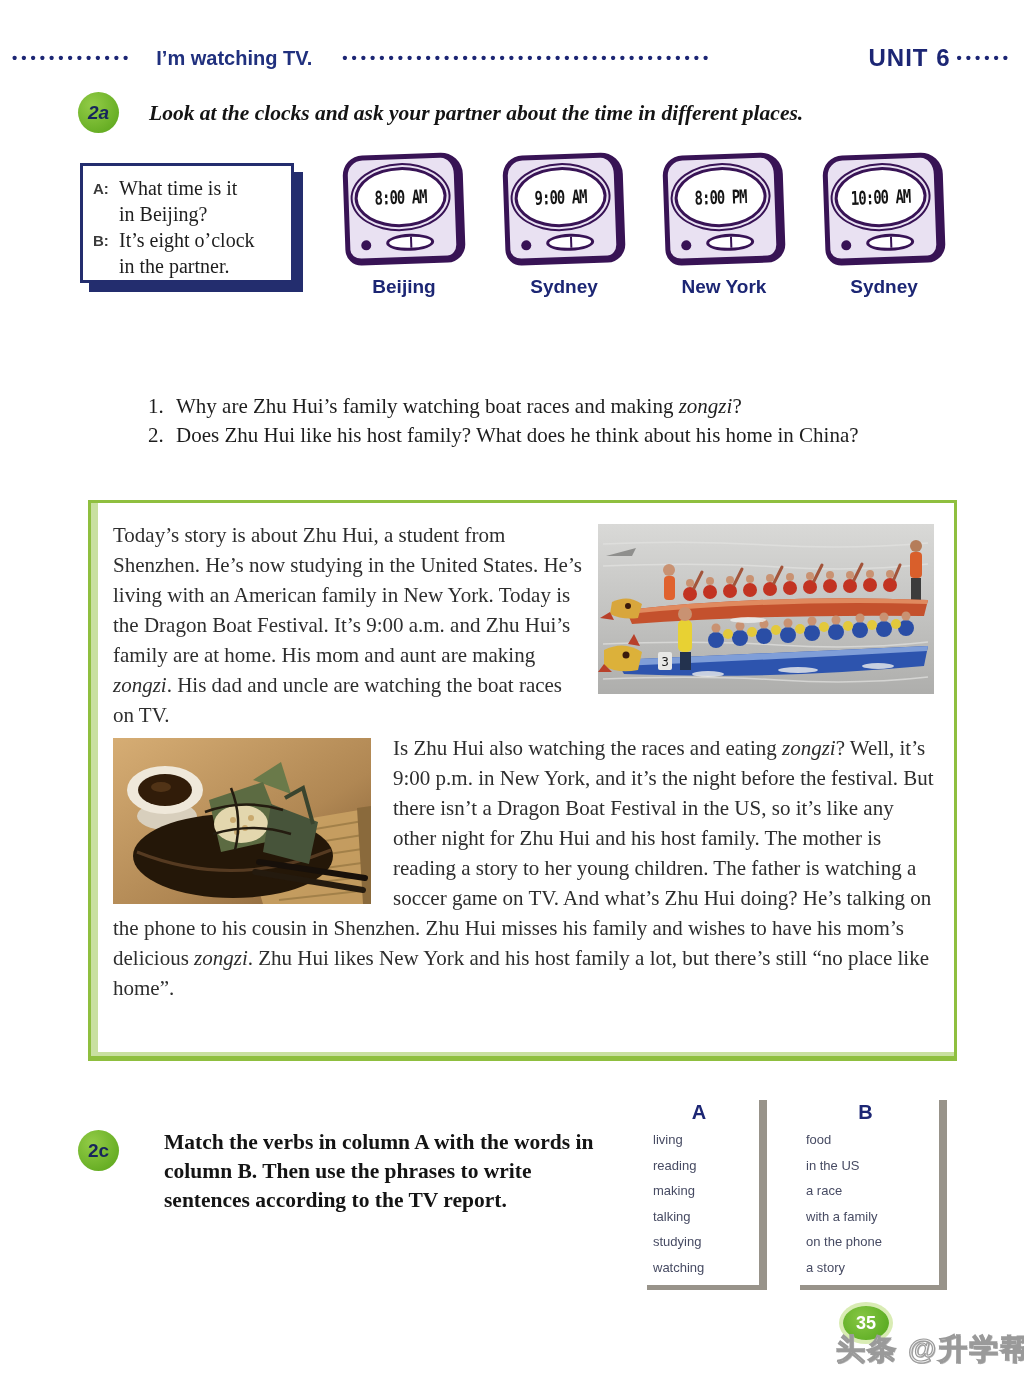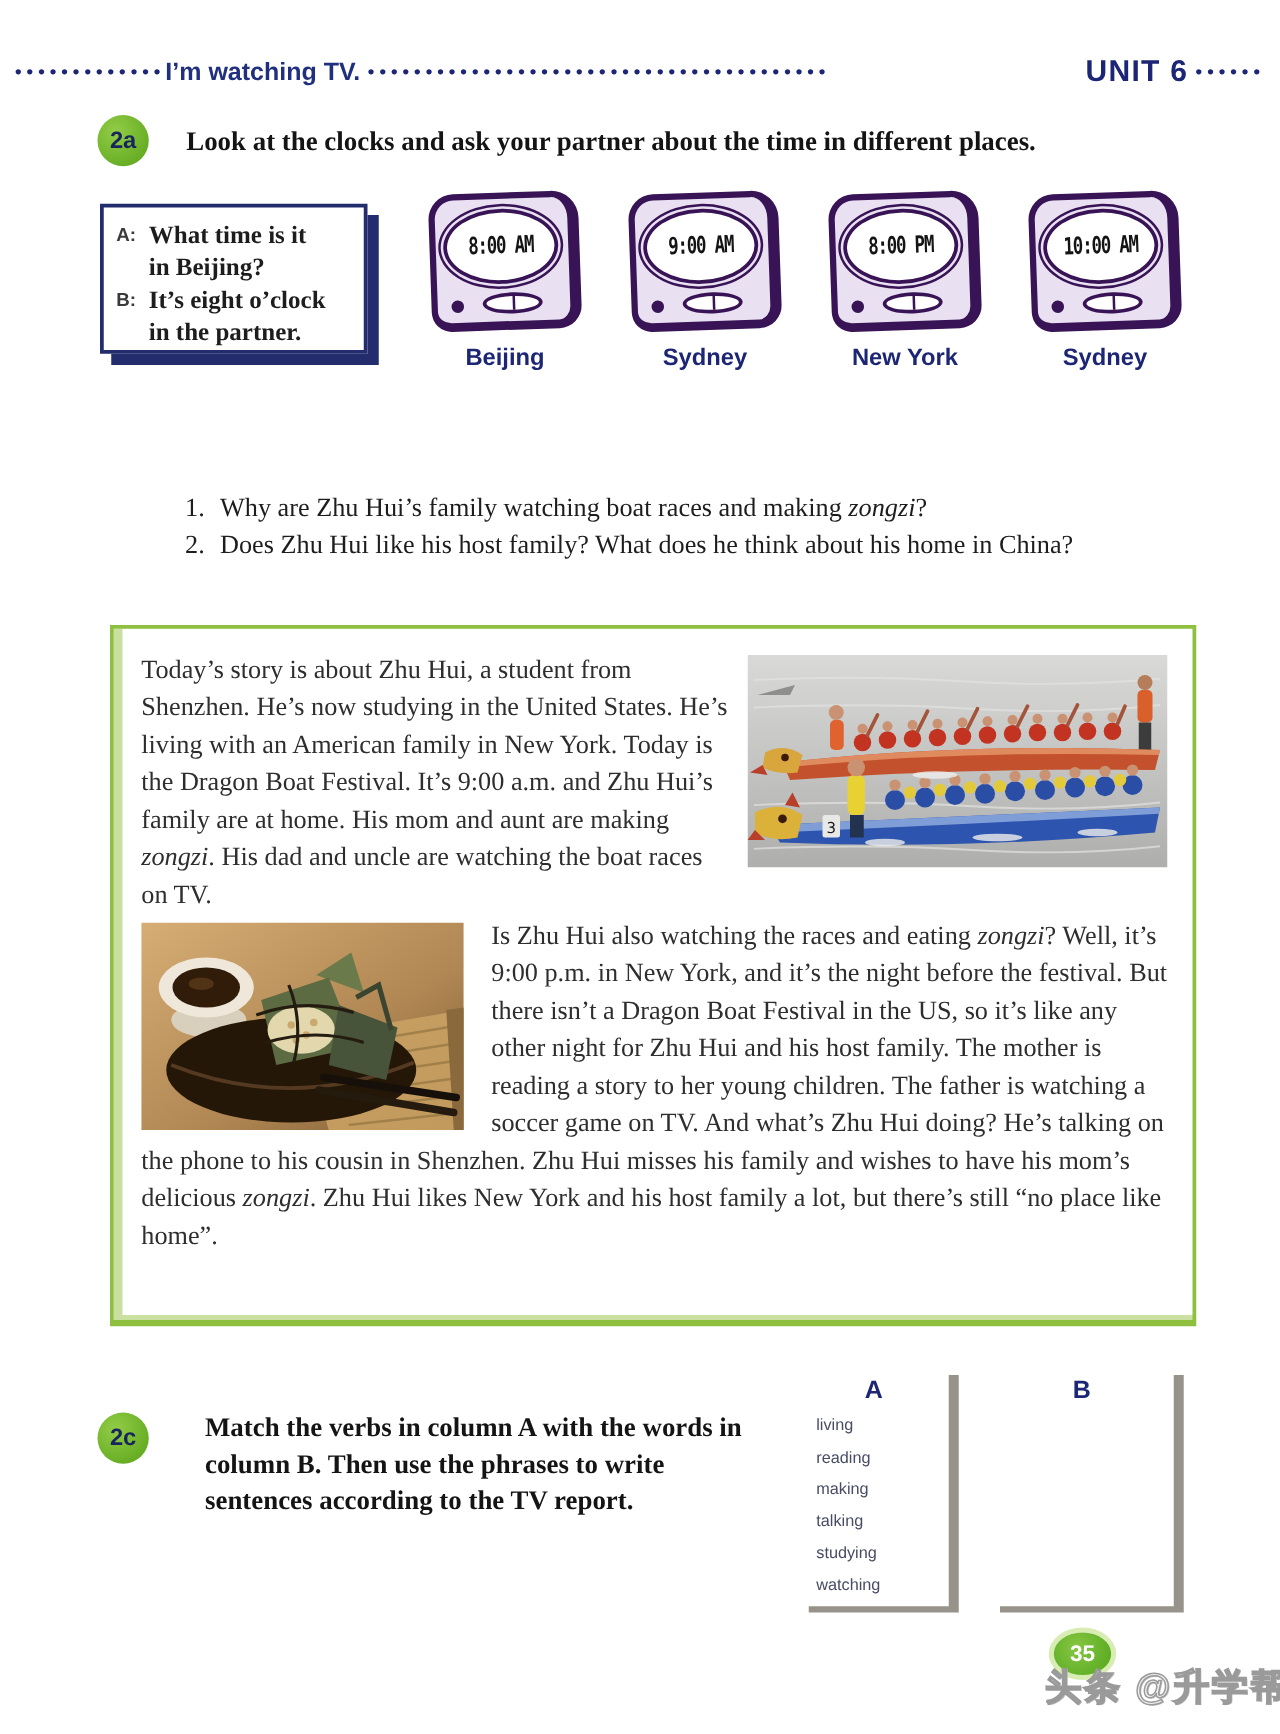--- a/index.html
+++ b/index.html
@@ -15,21 +15,21 @@
     display:flex; align-items:center; color:#1c2674;
   }
   .dots {
     font-family:"Liberation Sans", sans-serif; font-weight:bold;
     font-size:15px; letter-spacing:4px; white-space:nowrap; overflow:hidden;
     color:#1c2674; line-height:20px;
   }
   .dots.mid { flex:1 1 auto; min-width:0; margin:0 6px; }
   .lesson-title {
     font-family:"Liberation Sans", sans-serif; font-size:20px; font-weight:600;
-    white-space:nowrap; margin:0 0; color:#20307e;
+    white-space:nowrap; margin:0 24px; color:#20307e;
   }
   .unit-label {
     font-family:"Liberation Sans", sans-serif; font-size:24px; font-weight:bold;
     white-space:nowrap; margin:0 6px; color:#1c2674; letter-spacing:1px;
   }
 
   
   .badge {
     width:41px; height:41px; border-radius:50%;
     background:radial-gradient(circle at 35% 32%, #93cc47, #64ac22 78%);
@@ -47,21 +47,21 @@
   .dialogue-box {
     margin-top:13px; width:214px; height:120px; background:#fff;
     border:3px solid #232d6e; box-shadow:9px 9px 0 #232d6e;
     padding:9px 8px 8px 10px; flex:0 0 auto;
   }
   .dlg-row { display:flex; }
   .dlg-label {
     font-family:"Liberation Sans", sans-serif; font-size:15px; color:#3a3a3a;
     width:26px; flex:0 0 auto; padding-top:5px; font-weight:bold;
   }
-  .dlg-text { font-size:20px; font-weight:700; line-height:26px; color:#1d1d1d; }
+  .dlg-text { font-size:20px; font-weight:400; line-height:26px; color:#1d1d1d; }
   .dlg-indent { margin-left:26px; }
 
   .clock-blocks { display:flex; margin-left:30px; }
   .clock-block { width:160px; display:flex; flex-direction:column; align-items:center; }
   .clock {
     position:relative; width:120px; height:110px; background:#e9e1f2;
     border:5px solid #381355; border-right-width:9px; border-bottom-width:7px;
     border-radius:20px 22px 18px 16px; transform:rotate(-2deg); margin-top:4px;
   }
   .screen {
@@ -146,21 +146,21 @@
 <div class="page">
 
   <div class="header">
     <span class="dots">•••••••••••••</span>
     <span class="lesson-title">I’m watching TV.</span>
     <span class="dots mid">••••••••••••••••••••••••••••••••••••••••</span>
     <span class="unit-label">UNIT 6</span>
     <span class="dots">••••••</span>
   </div>
 
-  <div class="sec-head" style="top:92px; right:52px;">
+  <div class="sec-head" style="top:92px; right:52px;font-style:italic;">
     <div class="badge">2a</div>
     <div class="instr">Look at the clocks and ask your partner about the time in different places.</div>
   </div>
 
   <div class="clock-row">
     <div class="dialogue-box">
       <div class="dlg-row">
         <span class="dlg-label">A:</span>
         <span class="dlg-text">What time is it</span>
       </div>
@@ -438,18 +438,26 @@
       <li>reading</li>
       <li>making</li>
       <li>talking</li>
       <li>studying</li>
       <li>watching</li>
     </ul>
   </div>
 
   <div class="col-box col-b">
     <div class="col-head">B</div>
+    <ul class="col-items">
+      <li>food</li>
+      <li>in the US</li>
+      <li>a race</li>
+      <li>with a family</li>
+      <li>on the phone</li>
+      <li>a story</li>
+    </ul>
   </div>
 
   <div class="page-num">35</div>
   <div class="watermark">头条 @升学帮</div>
 
 </div>
 
 </body></html>

